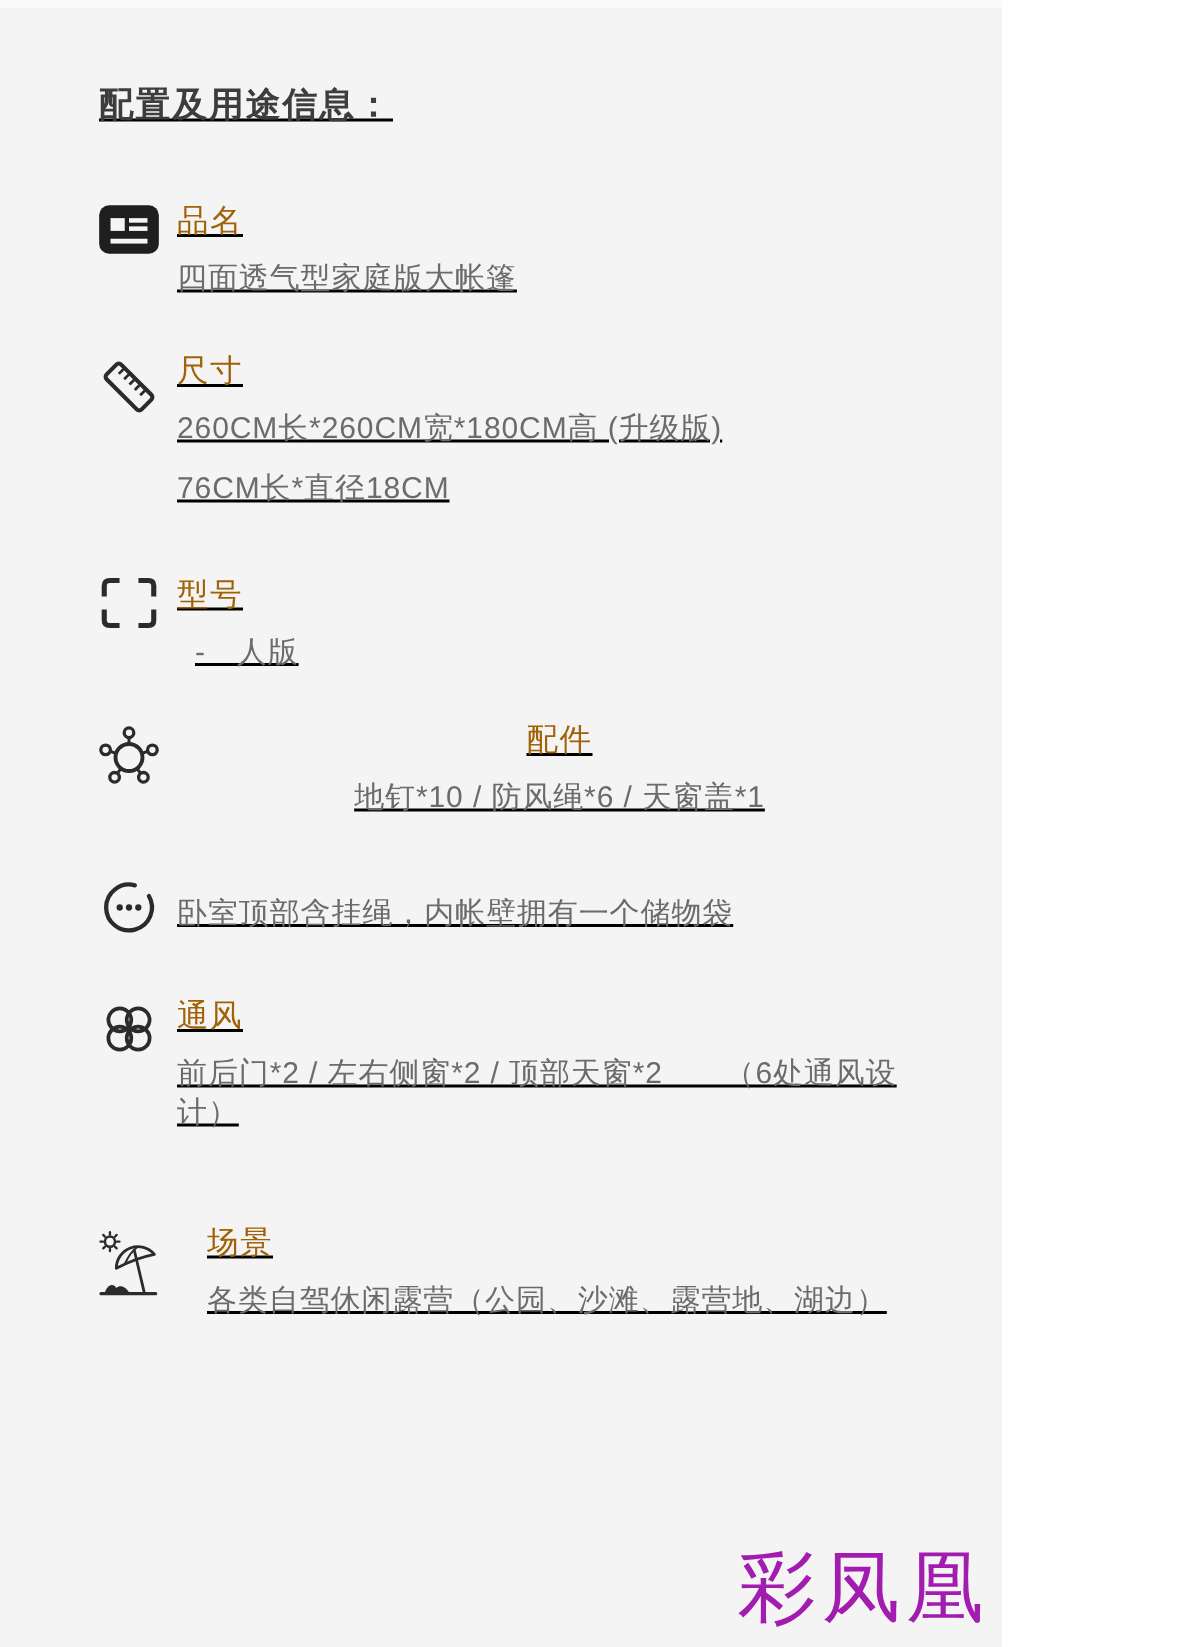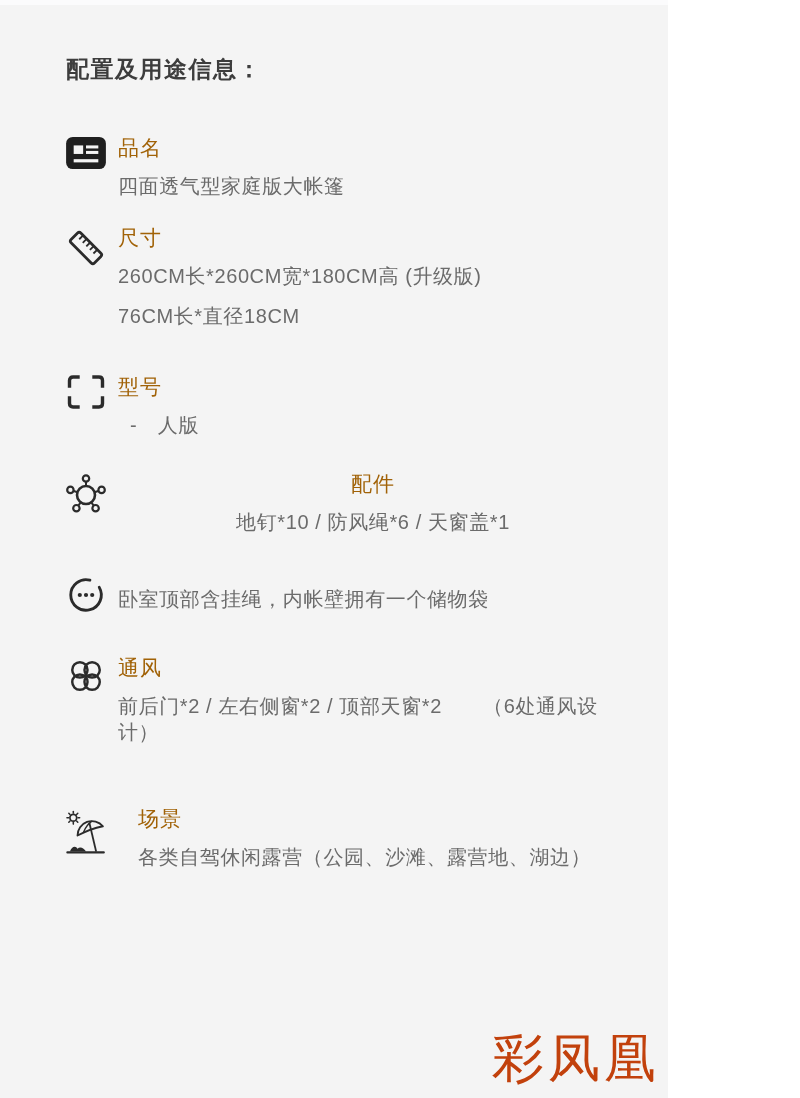--- a/index.html
+++ b/index.html
@@ -3,20 +3,21 @@
 <meta charset="utf-8">
 <style>
   html, body { margin: 0; padding: 0; }
   .page {
     position: relative;
     width: 668px;
     height: 1098px;
     background: #f4f4f4;
     overflow: hidden;
     font-family: "Liberation Sans", "DejaVu Sans", sans-serif;
+    text-decoration: underline;
   }
   .top-strip {
     position: absolute;
     top: 0; left: 0; right: 0;
     height: 5px;
     background: #fbfbfc;
   }
   .content {
     padding: 55px 40px 0 64px;
   }
@@ -53,39 +54,39 @@
     line-height: 26px;
     letter-spacing: 0.6px;
     color: #6b6b6b;
     white-space: pre-wrap;
     margin-top: 12px;
   }
   .value-line + .value-line { margin-top: 14px; }
 
   
   [data-name="section-product-name"] { margin-top: 51px; }
-  [data-name="section-dimensions"]   { margin-top: 26px; }
+  [data-name="section-dimensions"]   { margin-top: 36px; }
   [data-name="section-model"]        { margin-top: 45px; }
   [data-name="section-accessories"]  { margin-top: 33px; text-align: center; }
   [data-name="section-configuration"]{ margin-top: 39px; }
   [data-name="section-ventilation"]  { margin-top: 39px; }
   [data-name="section-scenes"]       { margin-top: 61px; gap: 20px; }
 
   [data-name="section-model"] .value-line { padding-left: 12px; }
 
   .icon-col svg { display: block; }
 
   .watermark {
     position: absolute;
     right: 8px;
     bottom: 4px;
     font-family: "DejaVu Serif", "Liberation Serif", serif;
     font-size: 52px;
     letter-spacing: 4px;
-    color: #c2410c;
+    color: #a21caf;
     user-select: none;
   }
 </style>
 </head>
 <body>
 
 <div class="page" data-name="product-spec-sheet">
   <div class="top-strip" data-name="top-strip"></div>
 
   <div class="content" data-name="content">

